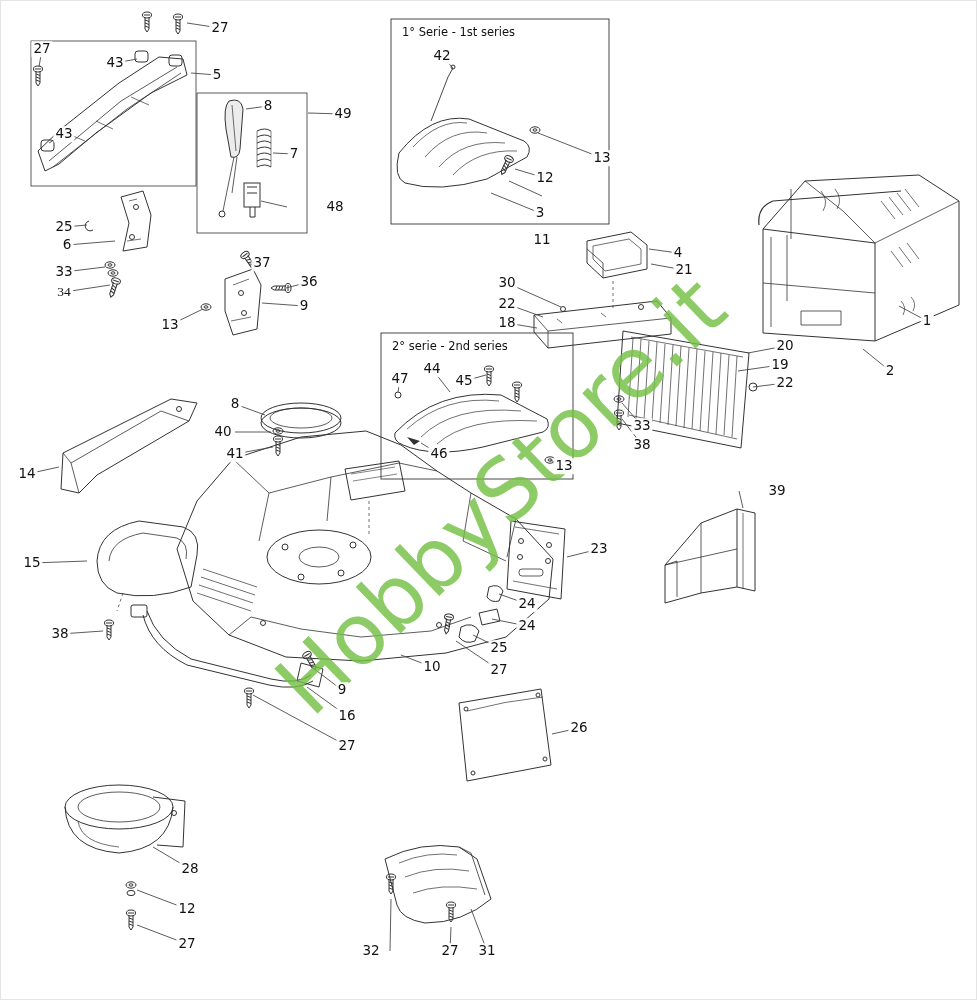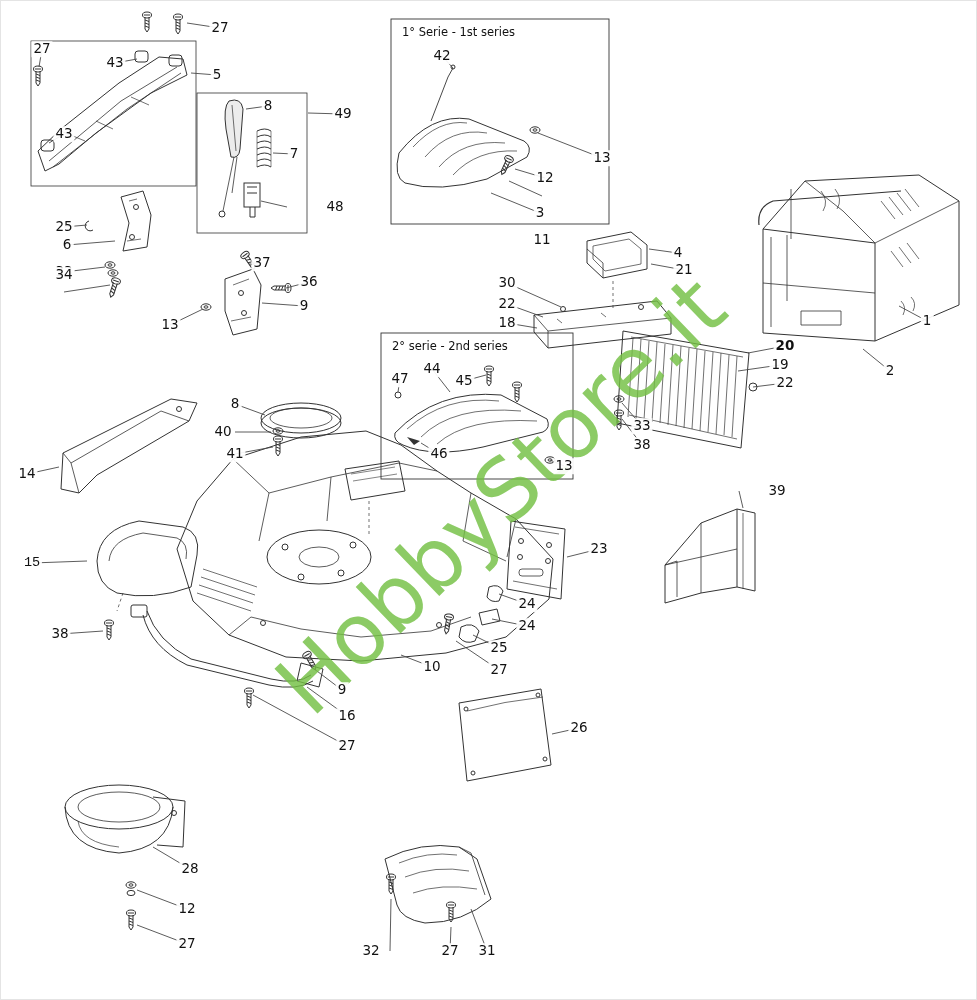--- a/index.html
+++ b/index.html
@@ -343,53 +343,53 @@
       <div class="callout" style="left: 114px; top: 62px;">43</div>
       <div class="callout" style="left: 216px; top: 74px;">5</div>
       <div class="callout" style="left: 63px; top: 133px;">43</div>
       <div class="callout" style="left: 267px; top: 105px;">8</div>
       <div class="callout" style="left: 342px; top: 113px;">49</div>
       <div class="callout" style="left: 293px; top: 153px;">7</div>
       <div class="callout" style="left: 286px; top: 206px; margin-left: 48px;">48</div>
       <div class="callout" style="left: 63px; top: 226px;">25</div>
       <div class="callout" style="left: 66px; top: 244px;">6</div>
       <div class="callout" style="left: 63px; top: 271px;">33</div>
-      <div class="callout" style="left: 63px; top: 274px;">34</div>
+      <div class="callout" style="left: 63px; top: 291px; font-family: Liberation Serif, serif;">34</div>
       <div class="callout" style="left: 261px; top: 262px;">37</div>
       <div class="callout" style="left: 308px; top: 281px;">36</div>
       <div class="callout" style="left: 303px; top: 305px;">9</div>
       <div class="callout" style="left: 169px; top: 324px;">13</div>
       <div class="callout" style="left: 441px; top: 55px;">42</div>
       <div class="callout" style="left: 601px; top: 157px;">13</div>
       <div class="callout" style="left: 544px; top: 177px;">12</div>
       <div class="callout" style="left: 541px; top: 195px; margin-top: 44px;">11</div>
       <div class="callout" style="left: 539px; top: 212px;">3</div>
       <div class="callout" style="left: 677px; top: 252px;">4</div>
       <div class="callout" style="left: 683px; top: 269px;">21</div>
       <div class="callout" style="left: 506px; top: 282px;">30</div>
       <div class="callout" style="left: 506px; top: 303px;">22</div>
       <div class="callout" style="left: 506px; top: 322px;">18</div>
-      <div class="callout" style="left: 784px; top: 345px; font-weight: bold;">20</div>
+      <div class="callout" style="left: 784px; top: 345px;">20</div>
       <div class="callout" style="left: 779px; top: 364px;">19</div>
       <div class="callout" style="left: 784px; top: 382px;">22</div>
       <div class="callout" style="left: 641px; top: 425px;">33</div>
       <div class="callout" style="left: 641px; top: 444px;">38</div>
       <div class="callout" style="left: 926px; top: 320px;">1</div>
       <div class="callout" style="left: 889px; top: 370px;">2</div>
       <div class="callout" style="left: 399px; top: 378px;">47</div>
       <div class="callout" style="left: 431px; top: 368px;">44</div>
       <div class="callout" style="left: 463px; top: 380px;">45</div>
       <div class="callout" style="left: 438px; top: 453px;">46</div>
       <div class="callout" style="left: 563px; top: 465px;">13</div>
       <div class="callout" style="left: 234px; top: 403px;">8</div>
       <div class="callout" style="left: 222px; top: 431px;">40</div>
       <div class="callout" style="left: 234px; top: 453px;">41</div>
       <div class="callout" style="left: 26px; top: 473px;">14</div>
       <div class="callout" style="left: 776px; top: 490px;">39</div>
-      <div class="callout" style="left: 31px; top: 562px; font-family: Liberation Mono, monospace;">15</div>
+      <div class="callout" style="left: 31px; top: 562px;">15</div>
       <div class="callout" style="left: 598px; top: 548px;">23</div>
       <div class="callout" style="left: 526px; top: 603px;">24</div>
       <div class="callout" style="left: 526px; top: 625px;">24</div>
       <div class="callout" style="left: 498px; top: 647px;">25</div>
       <div class="callout" style="left: 498px; top: 669px;">27</div>
       <div class="callout" style="left: 59px; top: 633px;">38</div>
       <div class="callout" style="left: 431px; top: 666px;">10</div>
       <div class="callout" style="left: 341px; top: 689px;">9</div>
       <div class="callout" style="left: 346px; top: 715px;">16</div>
       <div class="callout" style="left: 346px; top: 745px;">27</div>

